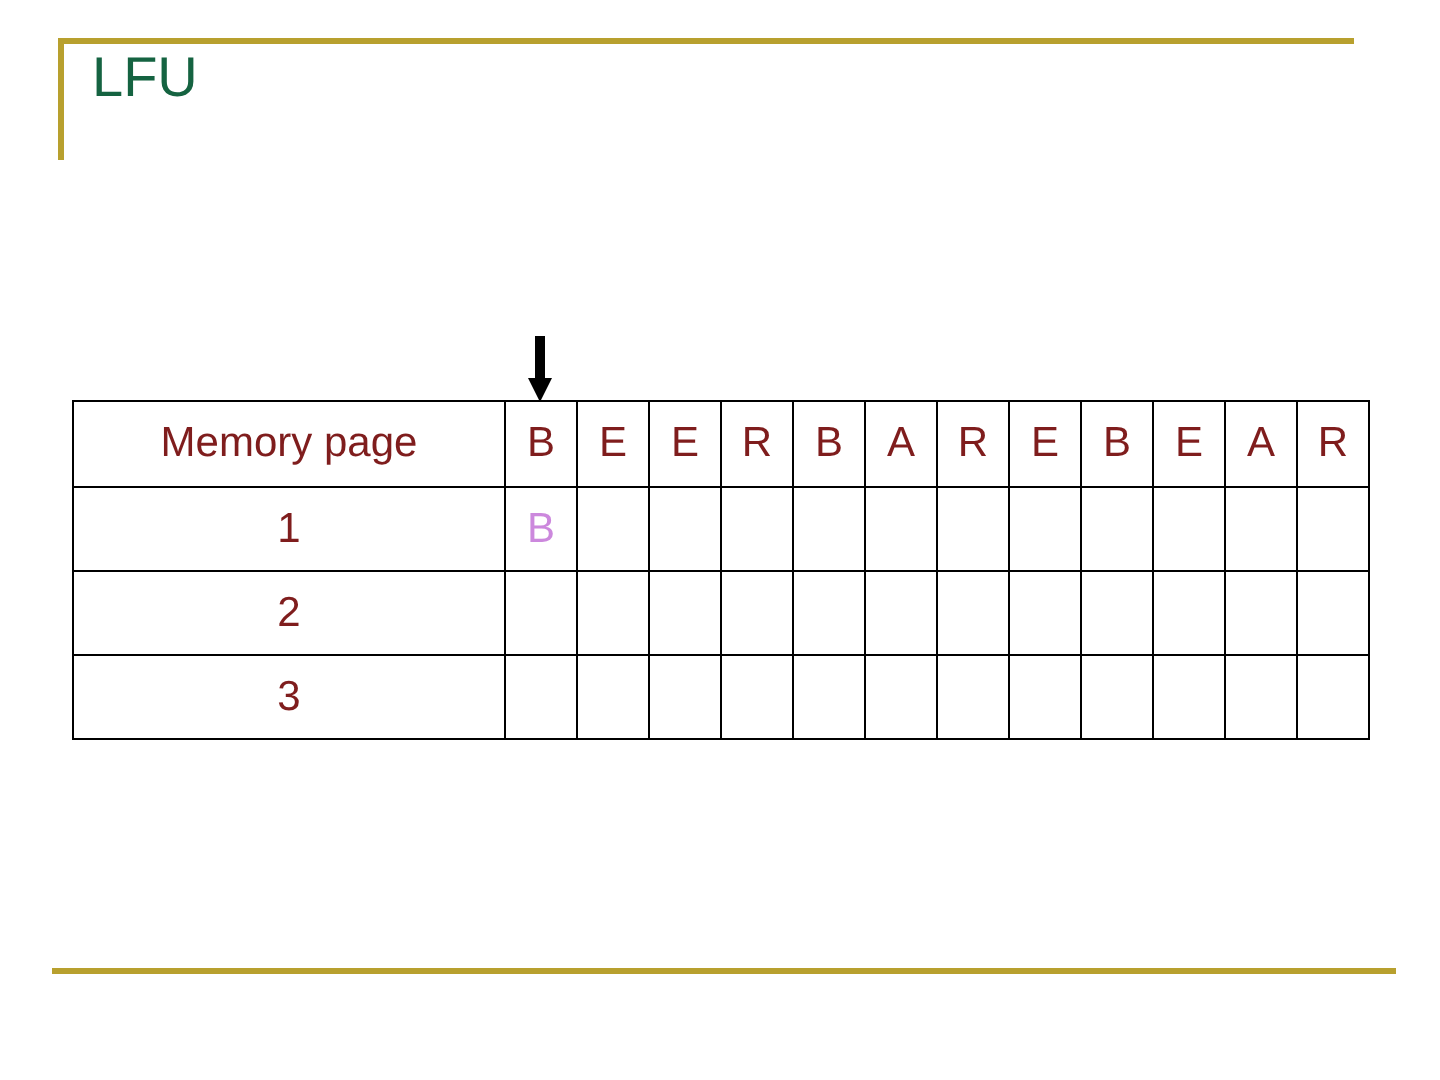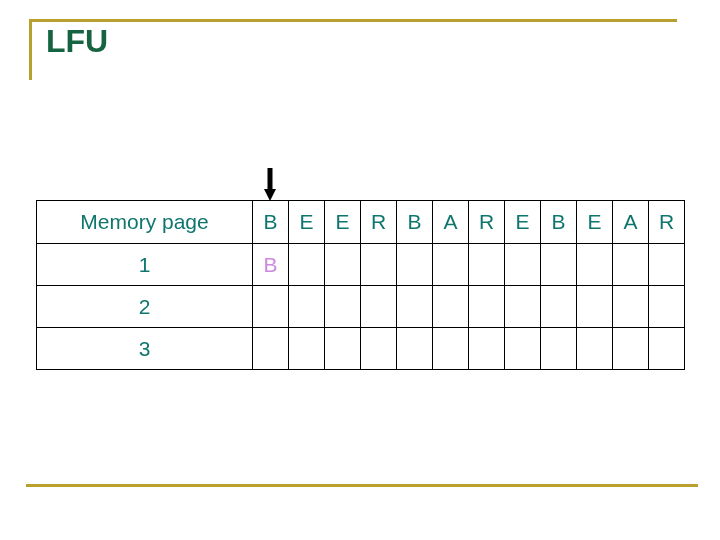--- a/index.html
+++ b/index.html
@@ -47,24 +47,24 @@
     width: 672px;
     height: 3px;
     background: #b8a02e;
   }
 
   
   .slide-title {
     position: absolute;
     left: 46px;
     top: 25px;
-    font-size: 32px;
+    font-size: 28px;
     line-height: 1.0;
     color: #156341;
-    font-weight: bold;
+    font-weight: normal;
     letter-spacing: 0px;
     white-space: nowrap;
   }
 
   
   .arrow {
     position: absolute;
     left: 262px;
     top: 168px;
     width: 16px;
@@ -78,21 +78,21 @@
     left: 36px;
     top: 200px;
     border-collapse: collapse;
     table-layout: fixed;
   }
   .page-table td {
     border: 1.5px solid #000000;
     text-align: center;
     vertical-align: middle;
     font-size: 21px;
-    color: #0f766e;
+    color: #7f1d1d;
     font-family: "Liberation Sans", sans-serif;
     padding: 0;
   }
   .col-label { width: 216px; }
   .col-data  { width: 36px; }
 
   .row-head td { height: 42px; }
   .row-body td { height: 41px; }
 
   .label-cell {

